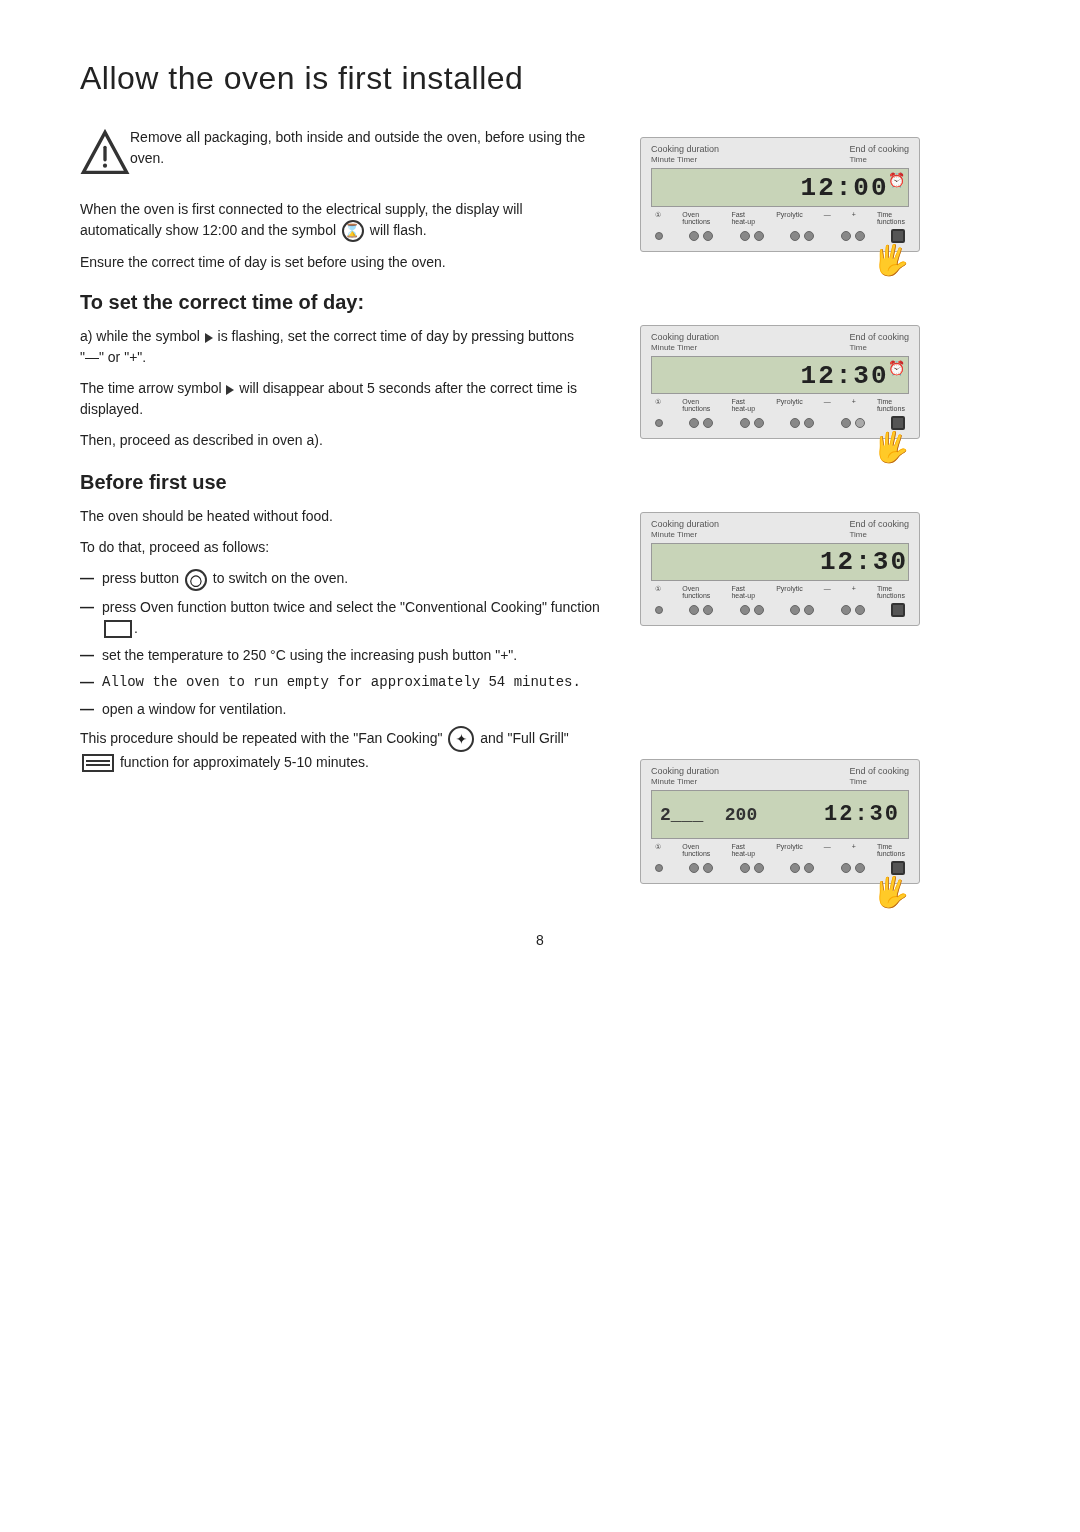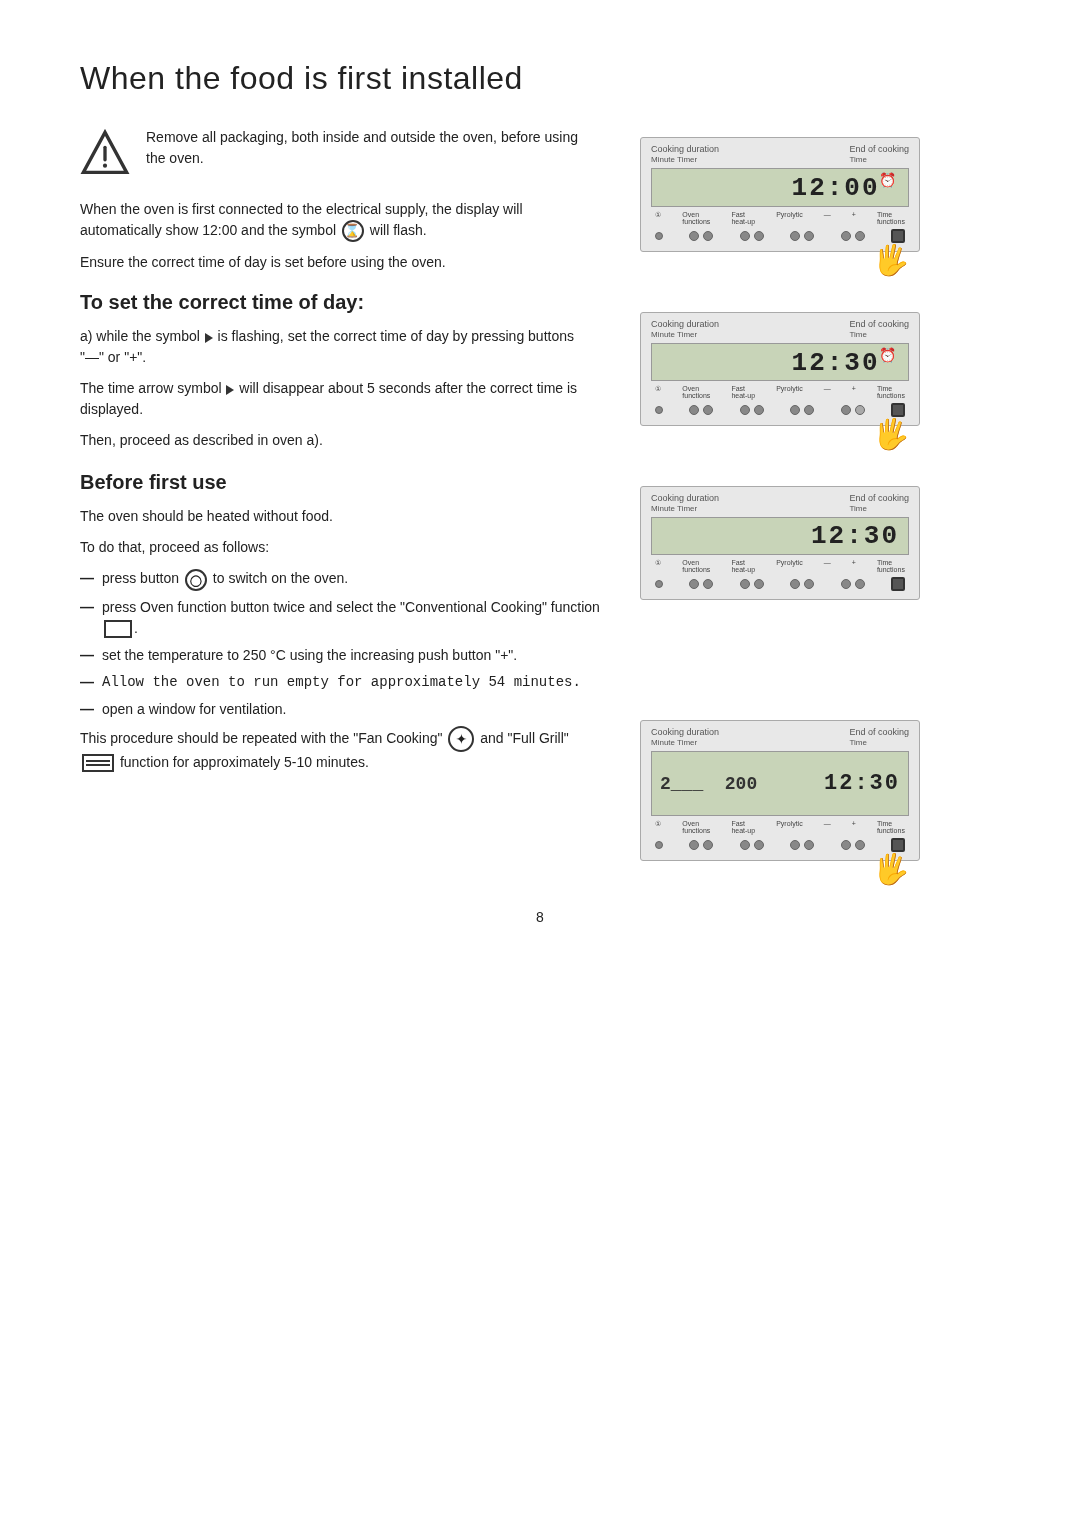--- a/index.html
+++ b/index.html
@@ -24,21 +24,20 @@
       font-size: 20px;
       font-weight: 600;
       margin-bottom: 12px;
       margin-top: 18px;
     }
 
     .warning-block {
       display: flex;
       align-items: flex-start;
       margin-bottom: 20px;
-      gap: 16px;
     }
 
     .warning-icon {
       width: 50px;
       height: 50px;
       flex-shrink: 0;
       margin-top: 2px;
     }
 
     .warning-text {
@@ -55,21 +54,21 @@
     .left-col {
       flex: 1;
       max-width: 520px;
     }
 
     .right-col {
       width: 280px;
       flex-shrink: 0;
       display: flex;
       flex-direction: column;
-      gap: 12px;
+      gap: 25px;
       padding-top: 10px;
     }
 
     p {
       font-size: 14px;
       line-height: 1.5;
       margin-bottom: 10px;
     }
 
     .section {
@@ -233,32 +232,32 @@
       font-weight: bold;
       letter-spacing: 2px;
     }
 
     .oven-screen-row {
       display: flex;
       justify-content: flex-end;
       align-items: center;
       background: #c8d4b8;
       border: 1px solid #999;
-      padding: 3px 9px;
+      padding: 3px 0;
       margin-bottom: 4px;
       min-height: 36px;
     }
 
     .oven-screen-split {
       display: flex;
       justify-content: space-between;
       align-items: center;
       background: #c8d4b8;
       border: 1px solid #999;
-      padding: 19px 8px;
+      padding: 11px 8px;
       margin-bottom: 4px;
       min-height: 36px;
     }
 
     .btn-label-row {
       display: flex;
       justify-content: space-between;
       font-size: 7px;
       color: #444;
       padding: 0 4px;
@@ -272,21 +271,21 @@
       border-top: 5px solid transparent;
       border-bottom: 5px solid transparent;
       border-left: 8px solid #333;
       vertical-align: middle;
       margin: 0 1px;
     }
   </style>
 </head>
 <body>
 
-<h1>When the food is first installed</h1>
+<h1>Allow the oven is first installed</h1>
 
 <div class="content-layout">
   <div class="left-col">
 
     <div class="warning-block">
       <div class="warning-icon">
         <svg viewBox="0 0 60 60" xmlns="http://www.w3.org/2000/svg">
           <polygon points="30,4 56,52 4,52" fill="none" stroke="#333" stroke-width="4"></polygon>
           <line x1="30" y1="22" x2="30" y2="37" stroke="#333" stroke-width="4" stroke-linecap="round"></line>
           <circle cx="30" cy="44" r="2.5" fill="#333"></circle>

